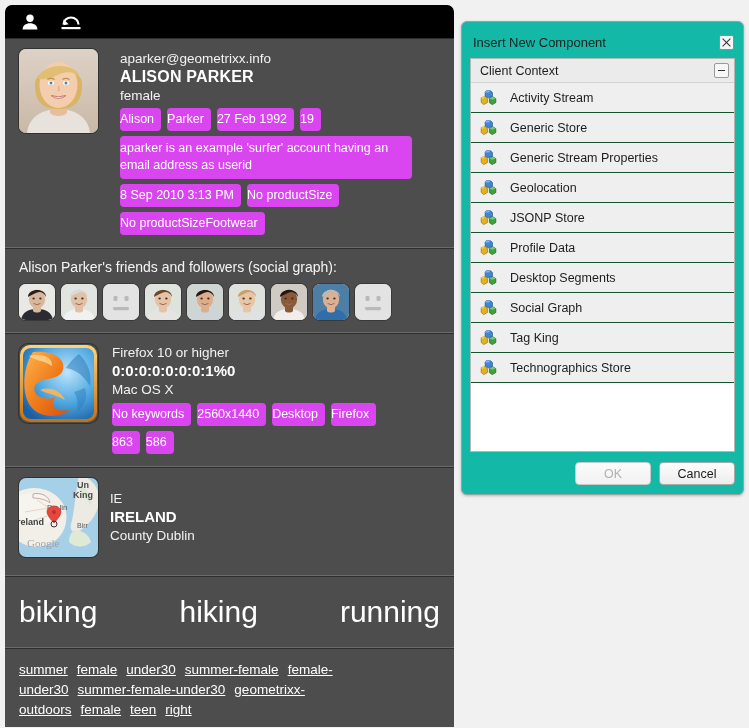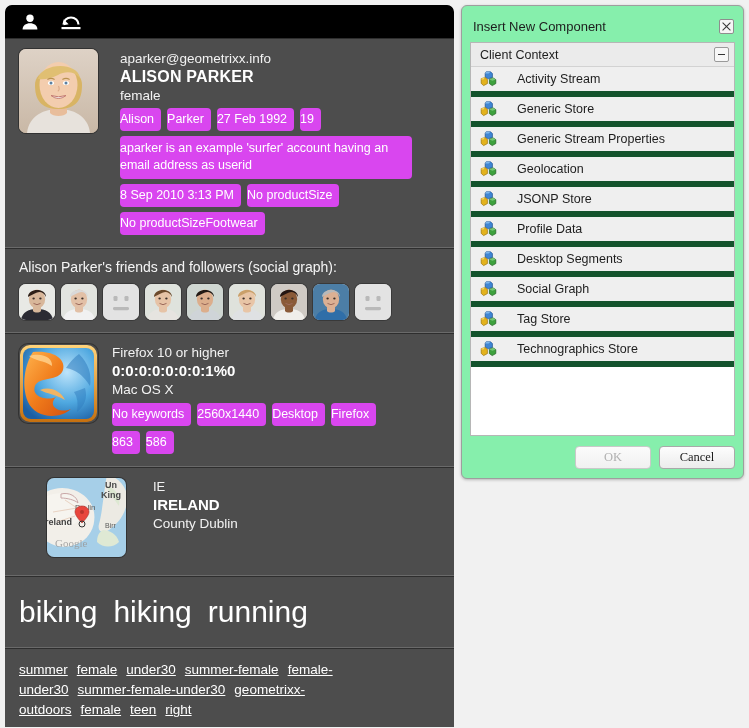--- a/index.html
+++ b/index.html
@@ -84,47 +84,47 @@
   .ff-icon {
     width: 79px; height: 79px; flex: 0 0 79px; border-radius: 9px;
     overflow: hidden; box-shadow: 0 0 0 1px rgba(0,0,0,.35);
   }
   .ff-icon svg { display:block; width:100%; height:100%; }
   .t-line1 { font-size: 13.5px; line-height: 17px; color:#f2f2f2; }
   .t-line2 { font-size: 15px; font-weight: bold; line-height: 20px; color:#ffffff; }
   .t-line3 { font-size: 13.5px; line-height: 18px; color:#f2f2f2; margin-bottom: 4px; }
 
   
-  .geo-row { display: flex; gap: 27px; align-items: flex-start; margin-left: 28px; }
+  .geo-row { display: flex; gap: 12px; align-items: center; }
   .map-thumb {
     width: 79px; height: 79px; flex: 0 0 79px; border-radius: 7px;
     overflow: hidden; box-shadow: 0 0 0 1px rgba(0,0,0,.35);
   }
   .map-thumb svg { display:block; width:100%; height:100%; }
   .g-cc   { font-size: 13px; line-height: 17px; color:#f2f2f2; }
   .g-ctry { font-size: 15px; font-weight: bold; line-height: 20px; color:#ffffff; }
   .g-reg  { font-size: 13.5px; line-height: 18px; color:#f2f2f2; }
 
   
-  .tagcloud-big { display:flex; flex-wrap: wrap; gap: 0 16px; padding: 6px 0 4px 0; }
+  .tagcloud-big { display:flex; flex-wrap: wrap; gap: 0 16px; padding: 6px 0 4px 0; justify-content: space-between; }
   .tagcloud-big span { font-size: 30px; line-height: 38px; color:#ffffff; font-weight: normal; }
 
   
   .seg-links { line-height: 19px; }
   .seg-links a {
     color: #ffffff; text-decoration: underline;
     font-size: 13.5px; margin-right: 9px;
     cursor: pointer;
   }
 
   
   .dlg {
-    position: absolute; left: 461px; top: 5px;
+    position: absolute; left: 461px; top: 21px;
     width: 283px; height: 474px;
-    background: #86efac;
+    background: #14b8a6;
     border: 1px solid #9e9e9e;
     border-radius: 6px;
     box-shadow: 0 1px 3px rgba(0,0,0,.25);
     display: flex; flex-direction: column;
     padding: 8px;
   }
   .dlg-titlebar {
     display: flex; align-items: center; justify-content: space-between;
     height: 24px; padding: 0 1px 0 3px; flex: 0 0 auto;
   }
@@ -153,39 +153,39 @@
   .grp-title { font-size: 12.5px; color: #1d1d1d; }
   .grp-toggle {
     width: 15px; height: 15px; border: 1px solid #9a9a9a; border-radius: 2px;
     background: #f7f7f7; position: relative; cursor: pointer;
   }
   .grp-toggle::before {
     content:""; position:absolute; left:3px; top:6px; width:7px; height:1px; background:#333;
   }
   .comp-list { flex: 1 1 auto; background: #ffffff; overflow: hidden; }
   .comp-item {
-    height: 30px; display: flex; align-items: center; gap: 20px;
+    height: 30px; display: flex; align-items: center; gap: 13px;
     padding-left: 9px; background: #efefef;
-    border-bottom: 6px solid #14532d;
+    border-bottom: 1px solid #14532d;
     cursor: pointer; font-size: 12.5px; color: #1d1d1d;
   }
   .cube-icon { width: 17px; height: 16px; flex: 0 0 17px; }
   .cube-icon svg { display:block; }
 
   .dlg-footer {
     flex: 0 0 auto; height: 34px; display: flex; align-items: center;
     justify-content: flex-end; gap: 8px; padding-top: 9px;
   }
   .btn {
     min-width: 76px; height: 23px; border-radius: 4px;
     border: 1px solid #a9a9a9;
     background: linear-gradient(#fdfdfd, #ececec);
     font-size: 12.5px; color: #1a1a1a; cursor: pointer;
     display:flex; align-items:center; justify-content:center;
-    font-family: Liberation Serif, serif;
+    font-family: Liberation Sans, sans-serif;
   }
   .btn.disabled { color: #b0b0b0; border-color: #c9c9c9; background: linear-gradient(#fbfbfb,#f1f1f1); cursor: default; }
 </style>
 </head>
 <body>
 
 <div class="stage">
 
   <div class="cc-panel">
 
@@ -586,21 +586,21 @@
             <span class="cube-icon">
               <svg width="17" height="16" viewBox="0 0 17 16" aria-hidden="true">
                 <path d="M6.2 0.8 L10.6 0.8 L12.4 2.6 L12.4 6.4 L8.4 7.8 L5.2 6.2 L5.2 2.4 Z" fill="#3f86d4" stroke="#1b4f8e" stroke-width=".7"></path>
                 <path d="M6.2 0.8 L10.6 0.8 L8.6 2.6 L5.2 2.4 Z" fill="#7fb6ec"></path>
                 <path d="M1.2 7.6 L5.2 6.6 L7.4 8.4 L7.4 12.6 L3.6 14.6 L1.2 12.4 Z" fill="#e3b21c" stroke="#9a7305" stroke-width=".7"></path>
                 <path d="M1.2 7.6 L5.2 6.6 L3.4 8.6 L1.2 8.4 Z" fill="#f5d469"></path>
                 <path d="M9.4 8.4 L12.8 6.8 L15.8 8.6 L15.8 12.6 L12.2 14.6 L9.4 12.6 Z" fill="#3da13d" stroke="#1d5e1d" stroke-width=".7"></path>
                 <path d="M9.4 8.4 L12.8 6.8 L15.8 8.6 L12.4 9.8 Z" fill="#76c776"></path>
               </svg>
             </span>
-            <span>Tag Store</span>
+            <span>Tag King</span>
           </div>
           <div class="comp-item">
             <span class="cube-icon">
               <svg width="17" height="16" viewBox="0 0 17 16" aria-hidden="true">
                 <path d="M6.2 0.8 L10.6 0.8 L12.4 2.6 L12.4 6.4 L8.4 7.8 L5.2 6.2 L5.2 2.4 Z" fill="#3f86d4" stroke="#1b4f8e" stroke-width=".7"></path>
                 <path d="M6.2 0.8 L10.6 0.8 L8.6 2.6 L5.2 2.4 Z" fill="#7fb6ec"></path>
                 <path d="M1.2 7.6 L5.2 6.6 L7.4 8.4 L7.4 12.6 L3.6 14.6 L1.2 12.4 Z" fill="#e3b21c" stroke="#9a7305" stroke-width=".7"></path>
                 <path d="M1.2 7.6 L5.2 6.6 L3.4 8.6 L1.2 8.4 Z" fill="#f5d469"></path>
                 <path d="M9.4 8.4 L12.8 6.8 L15.8 8.6 L15.8 12.6 L12.2 14.6 L9.4 12.6 Z" fill="#3da13d" stroke="#1d5e1d" stroke-width=".7"></path>
                 <path d="M9.4 8.4 L12.8 6.8 L15.8 8.6 L12.4 9.8 Z" fill="#76c776"></path>

